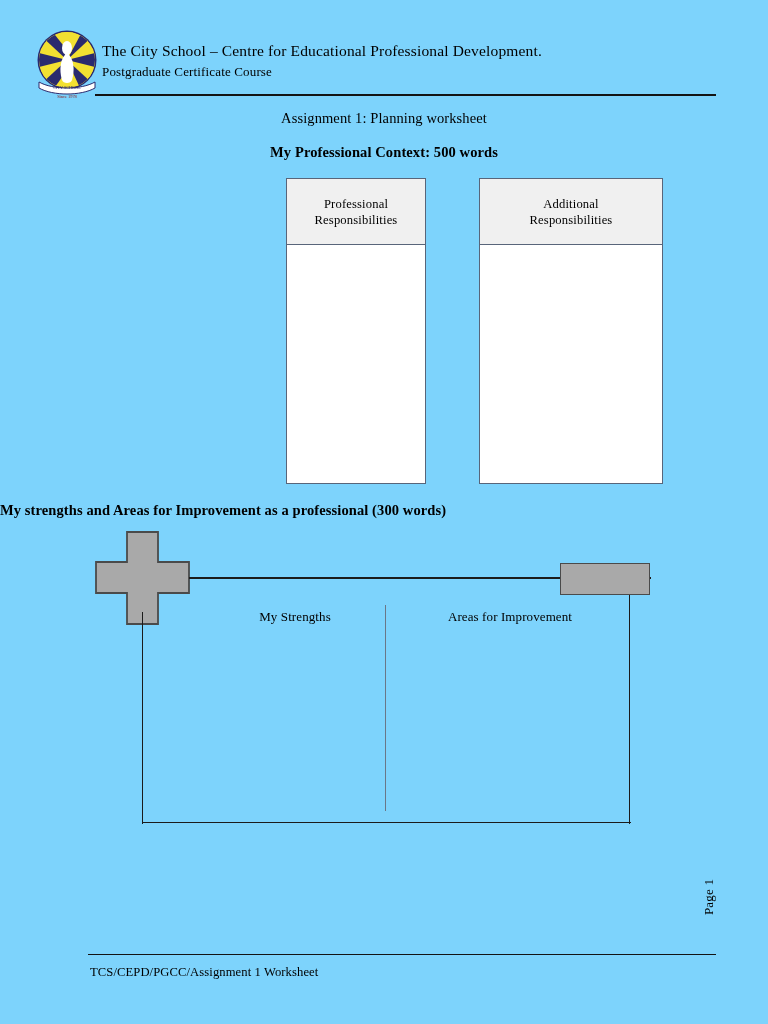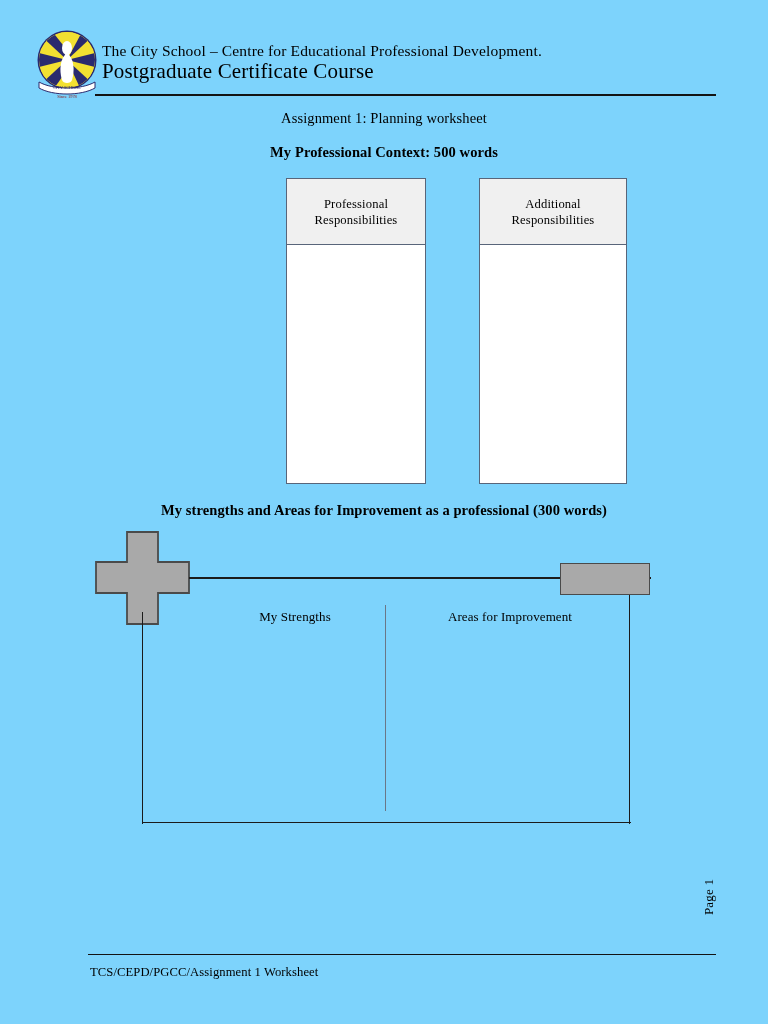--- a/index.html
+++ b/index.html
@@ -48,21 +48,21 @@
     top: 13px;
     width: 610px;
   }
   .header-line1 {
     font-size: 15.5px;
     line-height: 20px;
     letter-spacing: 0.15px;
     white-space: nowrap;
   }
   .header-line2 {
-    font-size: 21px;
+    font-size: 13px;
     line-height: 21px;
     letter-spacing: 0.15px;
     white-space: nowrap;
   }
   .header-rule {
     position: absolute;
     left: 95px;
     top: 94px;
     width: 621px;
     height: 0;
@@ -99,21 +99,21 @@
     width: 560px;
     height: 306px;
   }
   .col {
     position: absolute;
     top: 0;
     height: 306px;
   }
   .col-1 { left: 0px;   width: 172px; }
   .col-2 { left: 194px; width: 140px; }
-  .col-3 { left: 387px; width: 148px; }
+  .col-3 { left: 387px; width: 184px; }
 
   .col-head {
     height: 67px;
     border: 1.3px solid #58657a;
     background: #f0f0f0;
     display: flex;
     align-items: center;
     justify-content: center;
     text-align: center;
     padding: 0 6px;
@@ -130,21 +130,20 @@
     border-top: none;
     background: #ffffff;
   }
 
   
   .title-strengths {
     position: absolute;
     left: 0;
     top: 502px;
     width: 768px;
-    text-align: center;
     font-size: 14.5px;
     font-weight: bold;
     letter-spacing: 0.1px;
   }
 
   
   .diagram {
     position: absolute;
     left: 90px;
     top: 528px;

